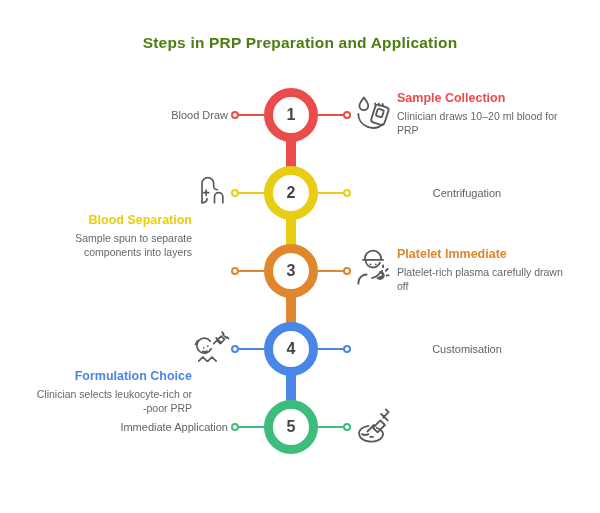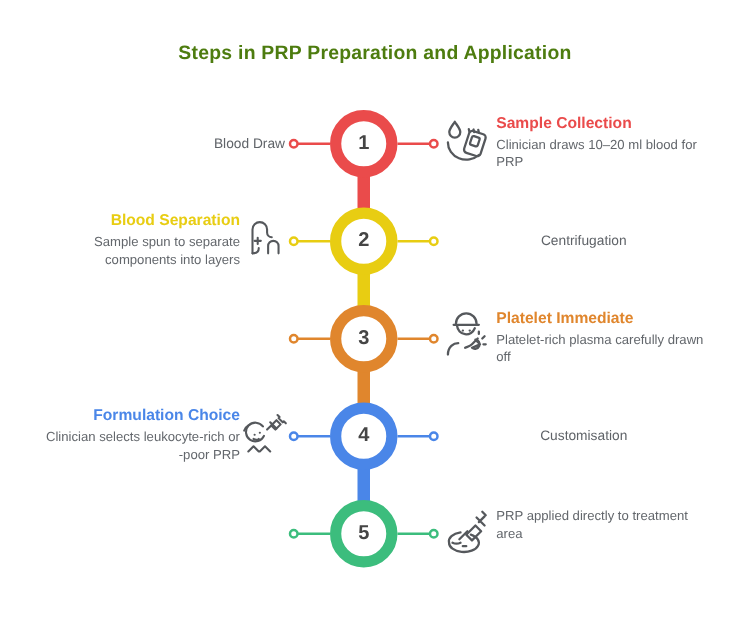--- a/index.html
+++ b/index.html
@@ -33,21 +33,21 @@
   .dot.l{left:231px}.dot.r{left:343px}
 
   .side-label{
     position:absolute;top:33px;font-size:11px;color:#5f6368;line-height:13px;
   }
   .side-label.left{left:0;width:228px;text-align:right;}
   .side-label.right{left:357px;width:220px;text-align:center;}
 
   .desc{position:absolute;top:15px;}
   .desc.right{left:397px;width:176px;text-align:left;}
-  .desc.left{left:36px;width:156px;text-align:right;}
+  .desc.left{left:36px;width:156px;text-align:right;margin-top:44px;}
   .desc .heading{font-size:12.5px;font-weight:bold;color:var(--c);line-height:15px;}
   .desc .body{font-size:10.5px;color:#63676c;line-height:13.5px;margin-top:4px;}
 
   .icon-box{position:absolute;top:15px;width:44px;height:44px;}
   .icon-box.right{left:351px;}
   .icon-box.left{left:192px;top:17px;width:40px;height:40px;}
   .icon-box svg{width:100%;height:100%;stroke:#55585c;fill:none;
     stroke-width:2;stroke-linecap:round;stroke-linejoin:round;}
 </style>
 </head>
@@ -154,32 +154,32 @@
   <div class="circle">
     <span class="num">4</span>
   </div>
   <div class="vbar"></div>
   <div class="hline r"></div>
   <div class="dot r"></div>
   <div class="side-label right">Customisation</div>
 </div>
 
 <div class="step step-5" style="--c: #3cbd7d;">
+  <div class="side-label left">Immediate Application</div>
   <div class="dot l"></div>
   <div class="hline l"></div>
   <div class="circle">
     <span class="num">5</span>
   </div>
   <div class="hline r"></div>
   <div class="dot r"></div>
   <div class="icon-box right">
     <svg viewBox="0 0 48 48">
       <path d="M28 27a13 8 0 1 1-19 7 13 8 0 0 1 10-9"></path>
       <path d="M12 34c2 1 5 1 7 0M21 37h3"></path>
       <path d="M18 31l7-7"></path>
       <path d="M24 27l8-8 5 5-8 8z"></path>
       <path d="M35 16l5-5M33 12l7 7M38 7l3 3"></path>
     </svg>
   </div>
   <div class="desc right">
-    <div class="body">PRP applied directly to treatment area</div>
   </div>
 </div>
 
 </body></html>

